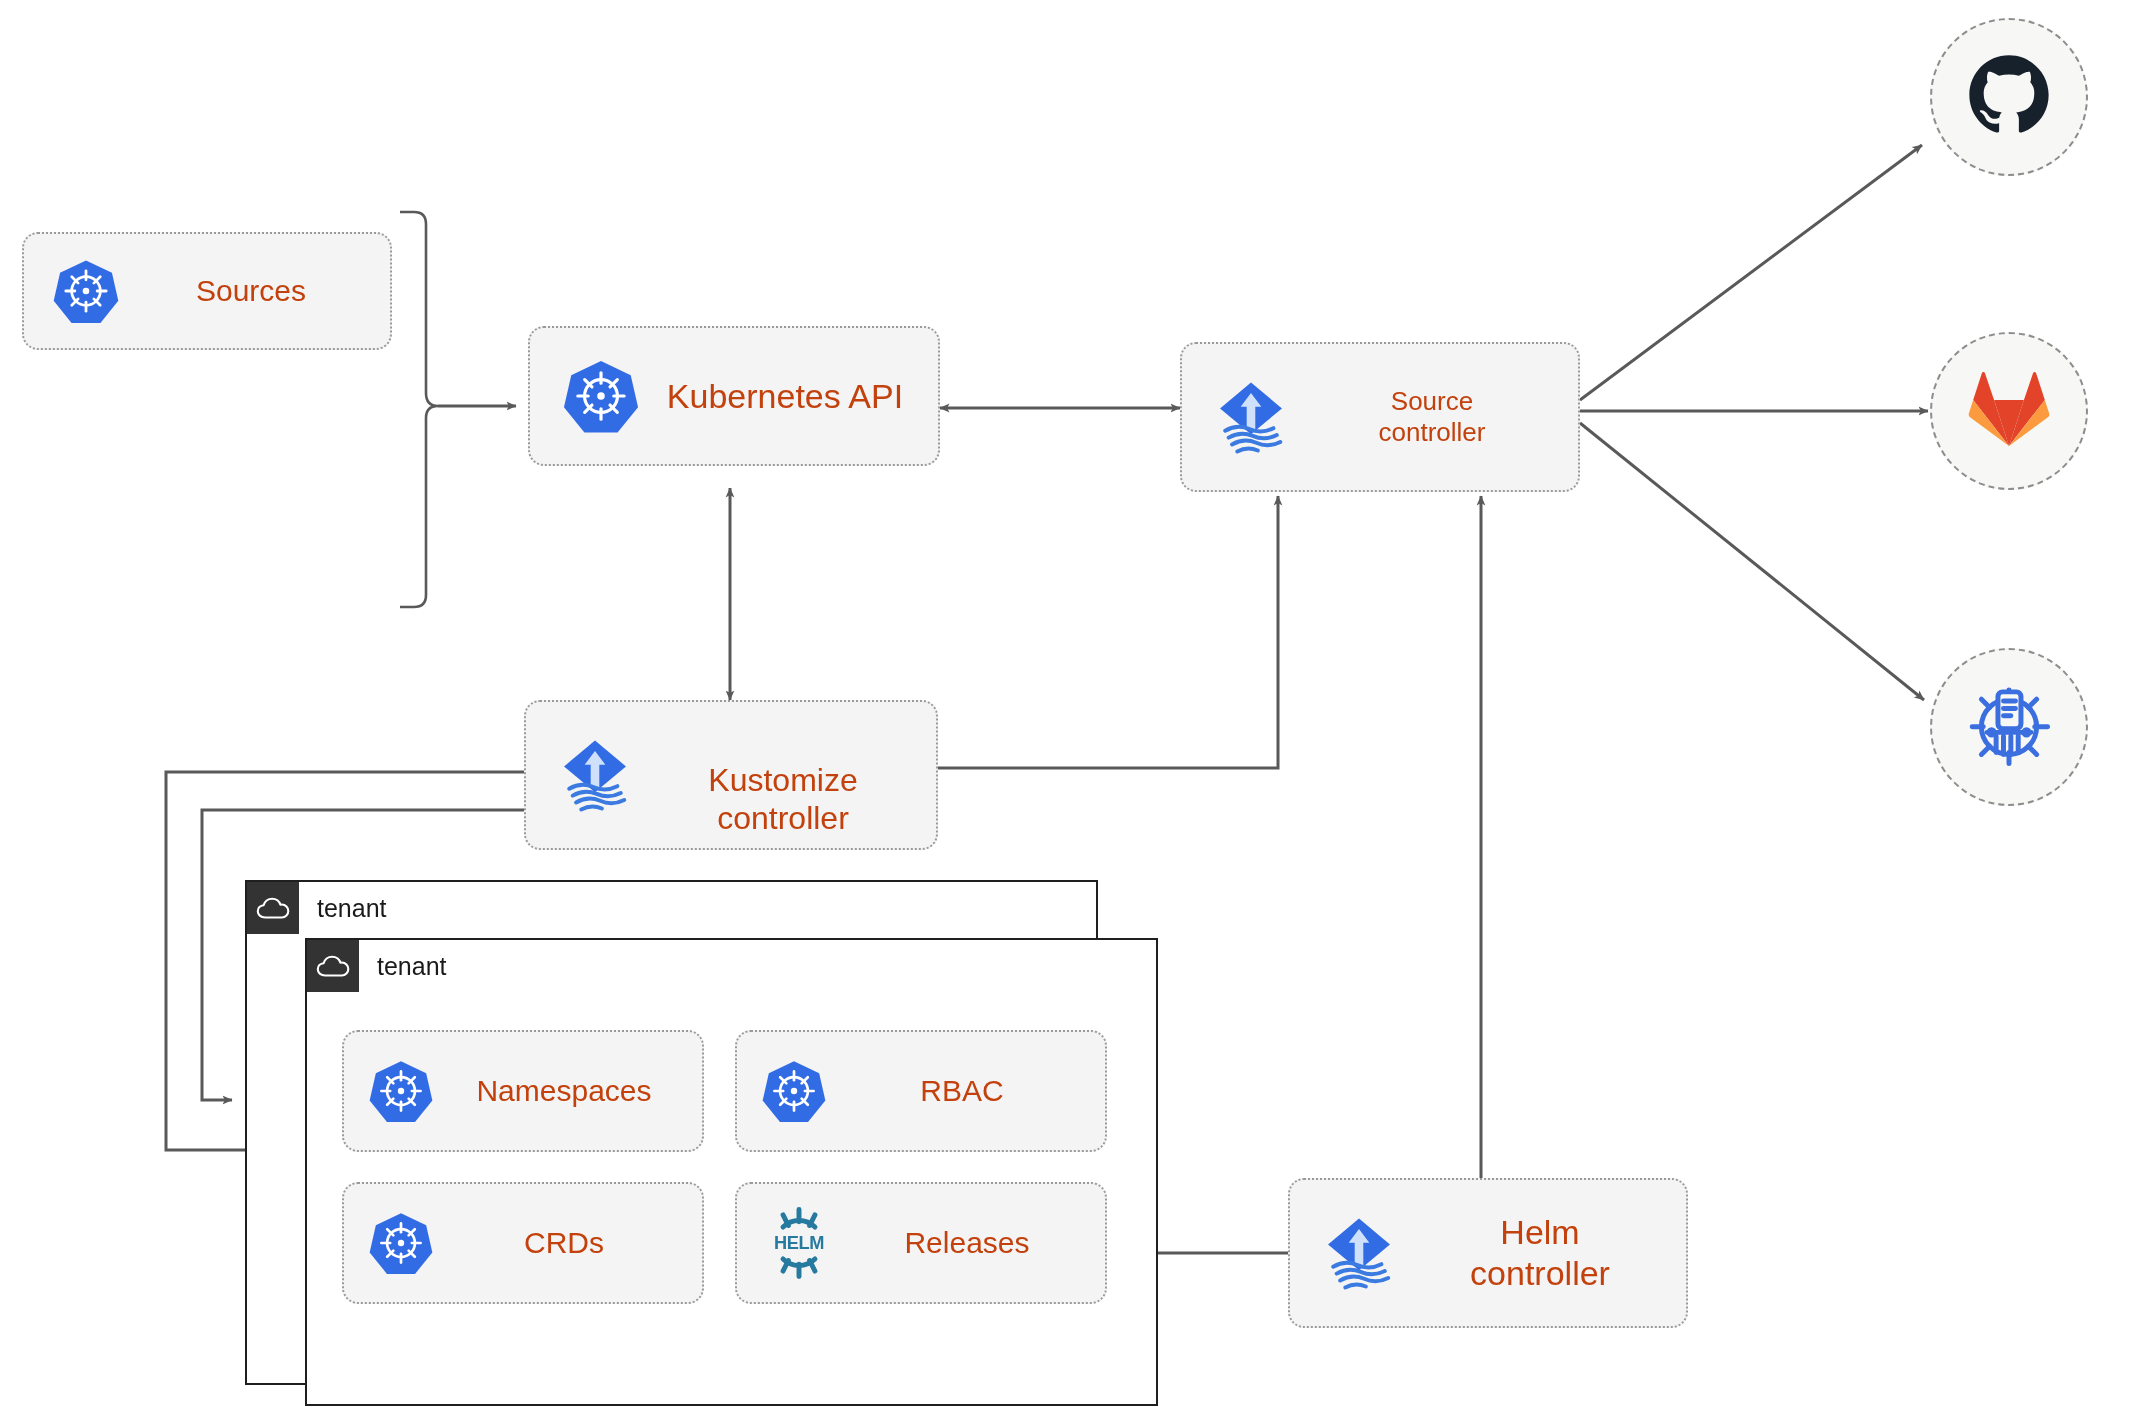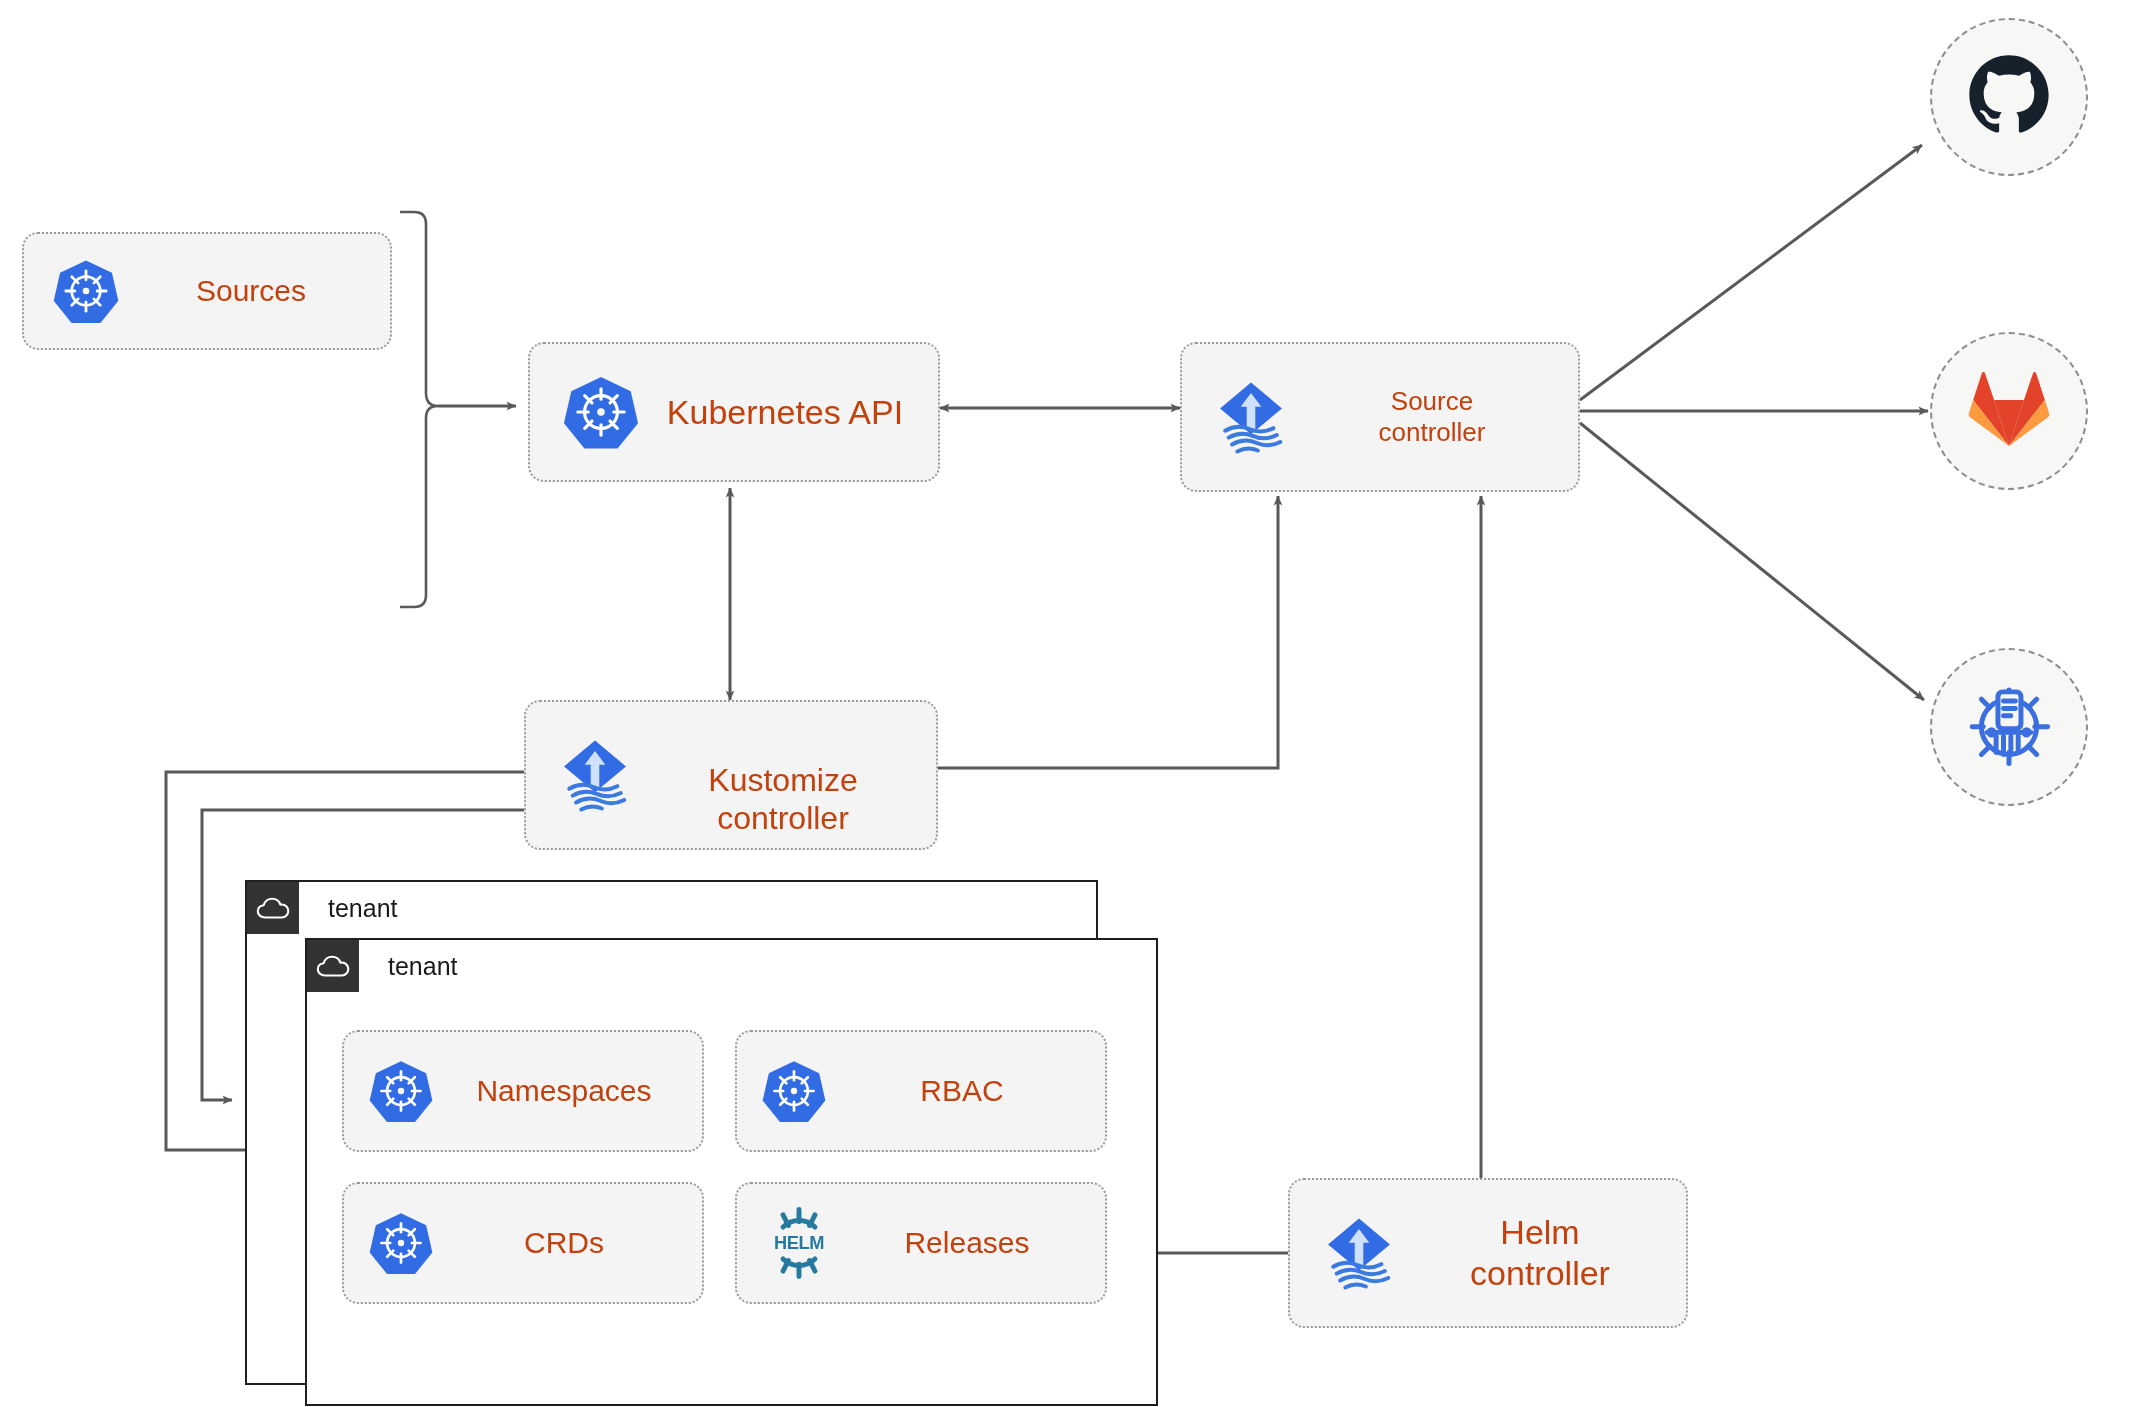--- a/index.html
+++ b/index.html
@@ -54,21 +54,21 @@
   .tenant {
     position: absolute;
     background: #ffffff;
     border: 2.5px solid #1f1f1f;
     z-index: 2;
   }
   .tenant-header {
     position: absolute;
     left: -0px; top: -0px;
     height: 52px;
-    display: flex; align-items: center; gap: 11px;
+    display: flex; align-items: center;
   }
   .tenant-badge {
     width: 52px; height: 52px;
     background: #333333;
     display: flex; align-items: center; justify-content: center;
     flex: 0 0 auto;
   }
   .tenant-title {
     font-size: 25px; color: #1a1a1a;
     padding-left: 18px;
@@ -161,21 +161,21 @@
           <line x1="39.4" y1="39.4" x2="45.4" y2="45.4"></line>
           <line x1="45.4" y1="18.6" x2="39.4" y2="24.6"></line>
           <line x1="24.6" y1="39.4" x2="18.6" y2="45.4"></line>
         </g>
       </svg>
     </span>
     <span class="node-label" style="font-size:30px;">Sources</span>
   </div>
 
 
-  <div class="node" style="left:528px; top:342px; width:412px; height:140px; padding-left:32px;">
+  <div class="node" style="left:528px; top:326px; width:412px; height:140px; padding-left:32px;">
     <span class="icon-slot">
       <svg width="78" height="78" viewBox="0 0 64 64" aria-hidden="true">
         <path d="M32 3.2 L56.4 14.9 L62.4 41.2 L45.6 62.0 L18.4 62.0 L1.6 41.2 L7.6 14.9 Z" fill="#326ce5"></path>
         <g fill="none" stroke="#ffffff" stroke-width="2.6" stroke-linecap="round">
           <circle cx="32" cy="32" r="13.5"></circle>
           <circle cx="32" cy="32" r="3.1" fill="#ffffff" stroke="none"></circle>
           <line x1="32" y1="13" x2="32" y2="21.5"></line>
           <line x1="32" y1="42.5" x2="32" y2="51"></line>
           <line x1="13" y1="32" x2="21.5" y2="32"></line>
           <line x1="42.5" y1="32" x2="51" y2="32"></line>

